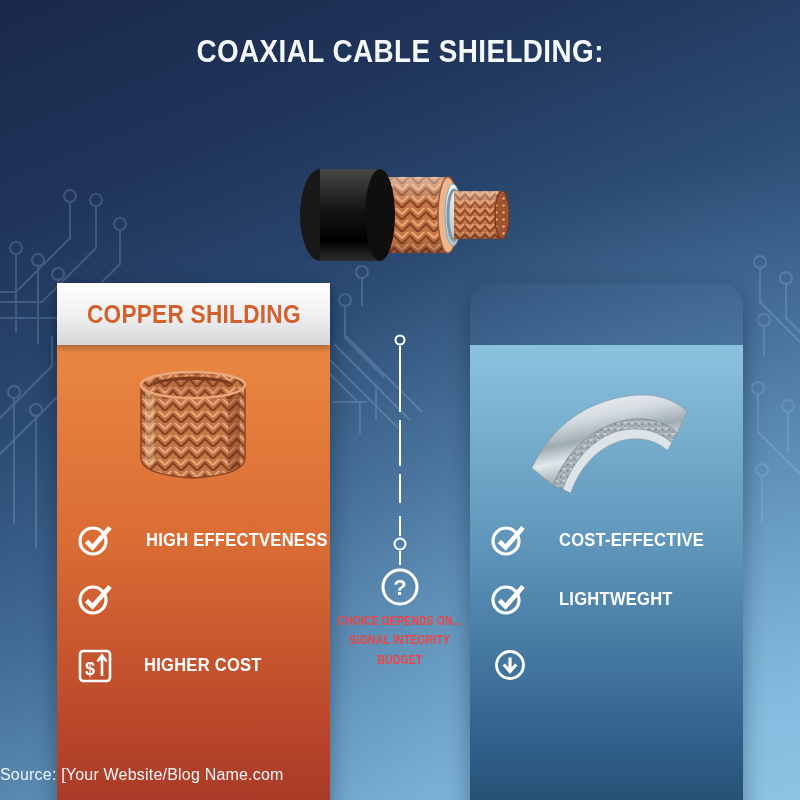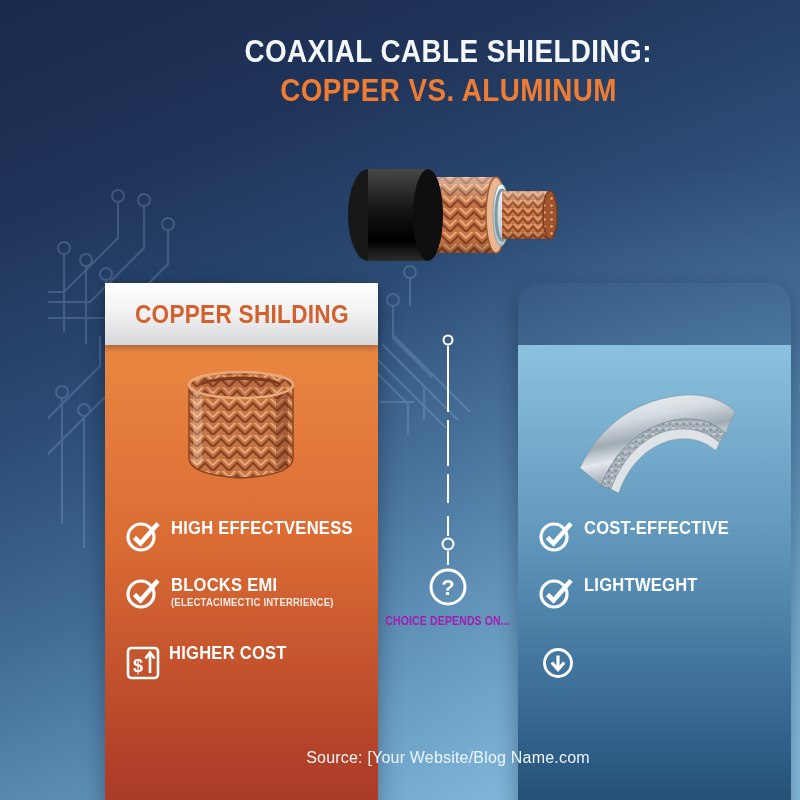--- a/index.html
+++ b/index.html
@@ -1,21 +1,21 @@
 <!DOCTYPE html>
 <html><head>
 <meta charset="utf-8">
 <style>
   html,body{margin:0;padding:0;}
   body{
     width:800px;height:800px;overflow:hidden;position:relative;
     font-family:"Liberation Sans","DejaVu Sans",sans-serif;
     background:linear-gradient(158deg,#19294c 0%,#203459 20%,#2c4c75 40%,#416b95 58%,#5f93ba 76%,#7db6da 92%,#87bfe0 100%);
   }
-  .stage{position:absolute;inset:0;margin-left:48px;}
+  .stage{position:absolute;inset:0;}
   .glow{position:absolute;inset:0;pointer-events:none;
     background:radial-gradient(ellipse at 85% 92%,rgba(160,210,240,0.30),rgba(160,210,240,0) 55%);}
   .circuits{position:absolute;left:0;top:0;}
 
   .cond{display:inline-block;transform:scaleX(0.87);transform-origin:center;white-space:nowrap;}
   .cond-l{display:inline-block;transform:scaleX(0.87);transform-origin:left center;white-space:nowrap;}
 
   .titles{position:absolute;top:32px;left:0;width:800px;text-align:center;}
   .ttl1{font-size:32px;font-weight:800;color:#f5f8fb;letter-spacing:.5px;line-height:1.2;}
   .ttl2{font-size:32px;font-weight:800;color:#ee7c33;letter-spacing:.5px;line-height:1.25;}
@@ -33,35 +33,35 @@
   .copper .hdr{color:#d2612e;}
   .aluminum .hdr{color:#2e6ea2;}
   .card-body{position:absolute;left:0;right:0;top:62px;bottom:0;}
   .copper .card-body{background:linear-gradient(180deg,#ea8742 0%,#da6c34 38%,#b7452a 76%,#9c3125 100%);}
   .aluminum .card-body{background:linear-gradient(180deg,#8ac2de 0%,#5e94b9 40%,#31628c 76%,#1d4162 100%);}
 
   .mesh{position:absolute;}
   .copper .mesh{left:76px;top:18px;}
   .aluminum .mesh{left:48px;top:24px;}
 
-  .item{position:absolute;left:20px;right:8px;display:flex;align-items:flex-start;gap:6px;}
+  .item{position:absolute;left:20px;right:8px;display:flex;align-items:center;gap:29px;}
   .item-1{top:235px;height:44px;}
   .item-2{top:292px;height:48px;}
   .item-3{top:360px;height:44px;}
   .item-icon{flex:0 0 auto;display:flex;align-items:center;}
   .item-text{display:flex;flex-direction:column;line-height:1.05;}
   .item-label{font-size:19px;font-weight:800;color:#ffffff;letter-spacing:.3px;}
   .item-sub{font-size:11px;font-weight:700;color:#f6e8e2;margin-top:2px;letter-spacing:.2px;}
 
   .div-line{position:absolute;left:390px;top:333px;}
   .q-badge{position:absolute;left:379px;top:566px;width:42px;height:42px;}
   .div-text{position:absolute;left:322px;top:612px;width:156px;text-align:center;
-    font-size:12px;font-weight:700;color:#a21caf;line-height:1.62;letter-spacing:.2px;}
-
-  .footer{position:absolute;top:749px;left:0;width:800px;text-align:center;
+    font-size:12px;font-weight:700;color:#ef4444;line-height:1.62;letter-spacing:.2px;}
+
+  .footer{position:absolute;top:766px;left:0;width:800px;text-align:left;
     font-size:16px;font-weight:500;color:#eef5fa;letter-spacing:.2px;}
 </style>
 </head>
 <body>
 
 <div class="stage">
 
   <svg class="circuits" width="800" height="800" viewBox="0 0 800 800">
     <g stroke="#aacdee" stroke-width="2" fill="none" opacity="0.22">
 
@@ -108,21 +108,20 @@
       <circle cx="788" cy="406" r="6"></circle>
         <path d="M788 412 V452"></path>
       <circle cx="762" cy="470" r="6"></circle>
         <path d="M762 476 V522"></path>
     </g>
   </svg>
   <div class="glow"></div>
 
   <header class="titles">
     <div><span class="ttl1 cond">COAXIAL CABLE SHIELDING:</span></div>
-    <div><span class="ttl2 cond">COPPER VS. ALUMINUM</span></div>
   </header>
 
   <div class="hero">
     <svg width="230" height="110" viewBox="0 0 230 110">
       <defs>
         <linearGradient id="jacketG" x1="0" y1="0" x2="0" y2="1">
           <stop offset="0" stop-color="#474747"></stop>
             <stop offset="0.45" stop-color="#141414"></stop>
           <stop offset="0.78" stop-color="#000000"></stop>
             <stop offset="1" stop-color="#2d2d2d"></stop>
@@ -193,24 +192,20 @@
           <span class="item-label cond-l">HIGH EFFECTVENESS</span>
         </span>
     </div>
     <div class="item item-2">
       <span class="item-icon">
         <svg width="40" height="36" viewBox="0 0 40 36">
           <circle cx="16" cy="19" r="13" fill="none" stroke="#ffffff" stroke-width="3.2"></circle>
           <path d="M9.5 19.5 L15.5 25.5 L33 5.5" fill="none" stroke="#ffffff" stroke-width="4.6"></path>
         </svg>
       </span>
-      <span class="item-text">
-        <span class="item-label cond-l">BLOCKS EMI</span>
-        <span class="item-sub cond-l">(ELECTACIMECTIC INTERRIENCE)</span>
-      </span>
     </div>
     <div class="item item-3">
       <span class="item-icon">
         <svg width="38" height="38" viewBox="0 0 38 38">
           <rect x="3" y="5" width="30" height="30" rx="3.5" fill="none" stroke="#ffffff" stroke-width="2.6"></rect>
           <text x="13" y="29" text-anchor="middle" font-size="18" font-weight="bold" fill="#ffffff" font-family="Liberation Sans, sans-serif">$</text>
           <line x1="25" y1="30" x2="25" y2="11" stroke="#ffffff" stroke-width="2.6"></line>
           <path d="M20.5 15.5 L25 9.5 L29.5 15.5" fill="none" stroke="#ffffff" stroke-width="2.6"></path>
         </svg>
       </span>
@@ -288,16 +283,18 @@
     </g>
   </svg>
   <div class="q-badge">
     <svg width="42" height="42" viewBox="0 0 42 42">
       <circle cx="21" cy="21" r="17" fill="none" stroke="#ffffff" stroke-width="3"></circle>
       <text x="21" y="29" text-anchor="middle" font-size="22" font-weight="bold" fill="#ffffff" font-family="Liberation Sans, sans-serif">?</text>
     </svg>
   </div>
   <div class="div-text">
     <div><span class="cond">CHOICE DEPENDS ON...</span></div>
+    <div><span class="cond">SIGNAL INTEGRITY</span></div>
+    <div><span class="cond">BUDGET</span></div>
   </div>
 
   <div class="footer">Source: [Your Website/Blog Name.com</div>
 </div>
 
 </body></html>

